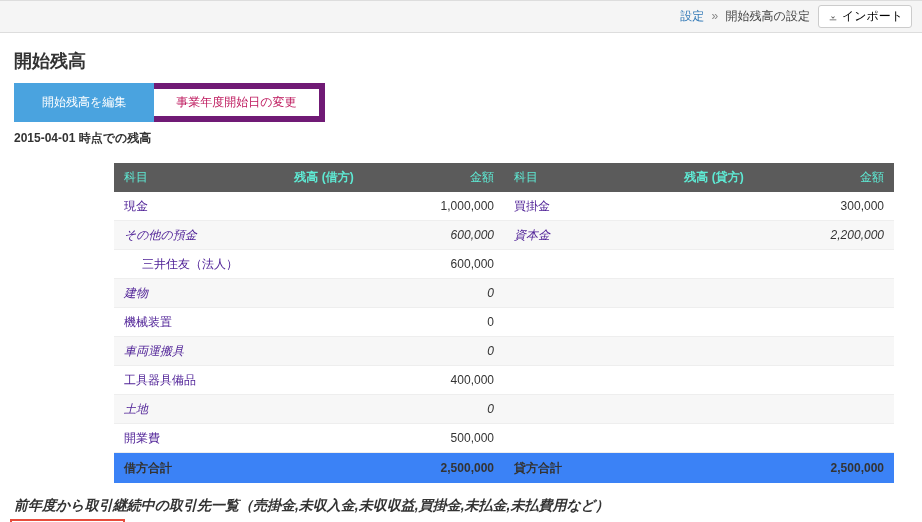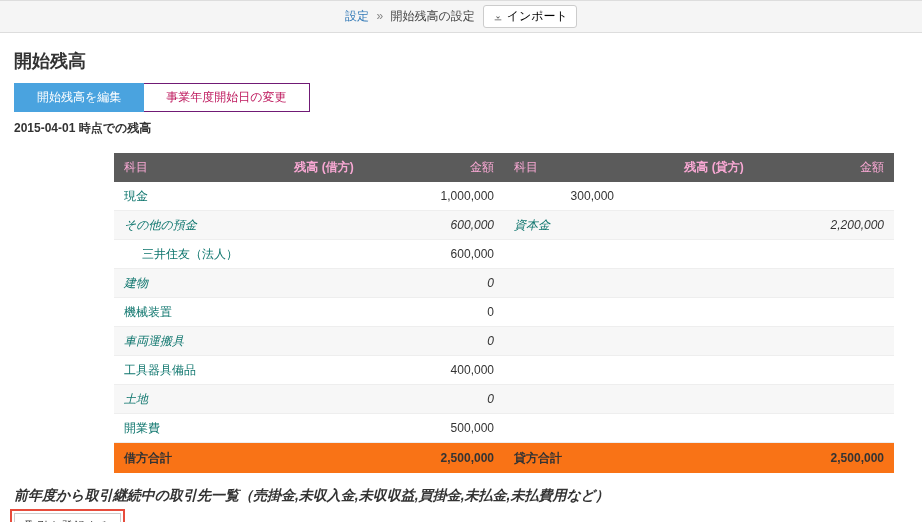--- a/index.html
+++ b/index.html
@@ -10,21 +10,21 @@
     background: #fff;
     width: 922px;
   }
   .breadcrumb-bar {
     background: #f5f5f5;
     border-top: 1px solid #ddd;
     border-bottom: 1px solid #ddd;
     padding: 4px 10px;
     display: flex;
     align-items: center;
-    justify-content: center;
+    justify-content: flex-end;
   }
   .breadcrumb { font-size: 12px; }
   .breadcrumb a { color: #337ab7; text-decoration: none; }
   .breadcrumb .sep { color: #888; margin: 0 4px; }
   .breadcrumb .current { color: #444; }
   .import-btn {
     background: #fff;
     border: 1px solid #ccc;
     border-radius: 3px;
     padding: 2px 8px;
@@ -32,65 +32,65 @@
     cursor: pointer;
     display: inline-flex;
     align-items: center;
     margin-left: 8px;
   }
   .import-btn svg { width: 12px; height: 10px; margin-right: 3px; }
   .page { padding: 10px 14px; }
   h1 { font-size: 18px; font-weight: bold; margin: 6px 0 10px 0; }
   .tabs { display: flex; margin-bottom: 8px; }
   .tab {
-    border: 1px solid #701a75;
+    border: 6px solid #701a75;
     padding: 5px 22px;
     font-size: 12px;
     background: #fff;
     cursor: pointer;
   }
   .tab.active {
     background: #4aa3df;
     color: #fff;
     border-color: #4aa3df;
   }
   .tab.inactive { color: #be185d; border-left: none; }
   .date-line { font-weight: bold; font-size: 12px; margin: 6px 0 16px 0; }
   .balances-wrap {
     display: flex;
     margin-left: 100px;
     width: 780px;
   }
   .bal-col { flex: 1; }
   .bal-head {
     background: #5b5b5b;
-    color: #f9a8d4;
+    color: #5eead4;
     display: flex;
     font-size: 12px;
   }
   .bal-head .hcell { padding: 6px 10px; }
   .bal-head .hcell.subject { width: 100px; }
   .bal-head .hcell.center-title { flex: 1; text-align: center; font-weight: bold; }
   .bal-head .hcell.amount { width: 70px; text-align: right; }
   .bal-row {
     display: flex;
     border-bottom: 1px solid #eee;
     font-size: 12px;
     background: #fff;
     height: 29px;
     align-items: center;
   }
   .bal-row.alt { background: #f7f7f7; font-style: italic; }
   .bal-row .cell { padding: 5px 10px; }
-  .bal-row .cell.subject { flex: 1; color: #0f766e; }
+  .bal-row .cell.subject { flex: 1; color: #4c1d95; }
   .bal-row .cell.subject.indent { padding-left: 28px; }
   .bal-row .cell.amount { width: 120px; text-align: right; }
   .bal-total {
     display: flex;
-    background: #f97316;
+    background: #3b82f6;
     font-weight: bold;
     font-size: 12px;
     height: 30px;
     align-items: center;
   }
   .bal-total .cell.subject { flex: 1; padding: 5px 10px; }
   .bal-total .cell.amount { width: 120px; text-align: right; padding: 5px 10px; }
   h2.section-h {
     font-size: 14px;
     font-weight: bold;
@@ -188,20 +188,21 @@
     </div>
 
     <div class="bal-col">
       <div class="bal-head">
         <div class="hcell subject">科目</div>
         <div class="hcell center-title">残高 (貸方)</div>
         <div class="hcell amount">金額</div>
       </div>
       <div id="credit-rows">
           <div class="bal-row">
+            <div class="cell subject">買掛金</div>
             <div class="cell amount">300,000</div>
           </div>
           <div class="bal-row alt">
             <div class="cell subject">資本金</div>
             <div class="cell amount">2,200,000</div>
           </div>
           <div class="bal-row">
             <div class="cell subject"></div>
             <div class="cell amount"></div>
           </div>

